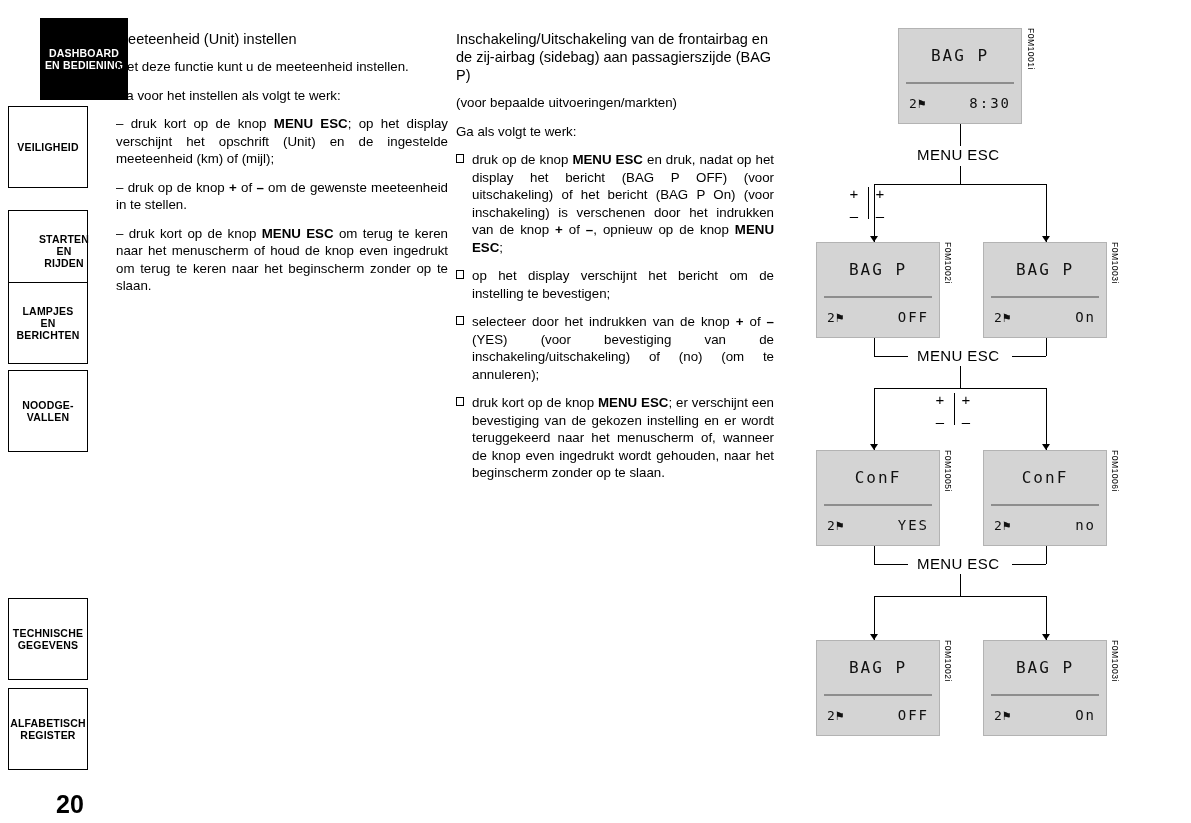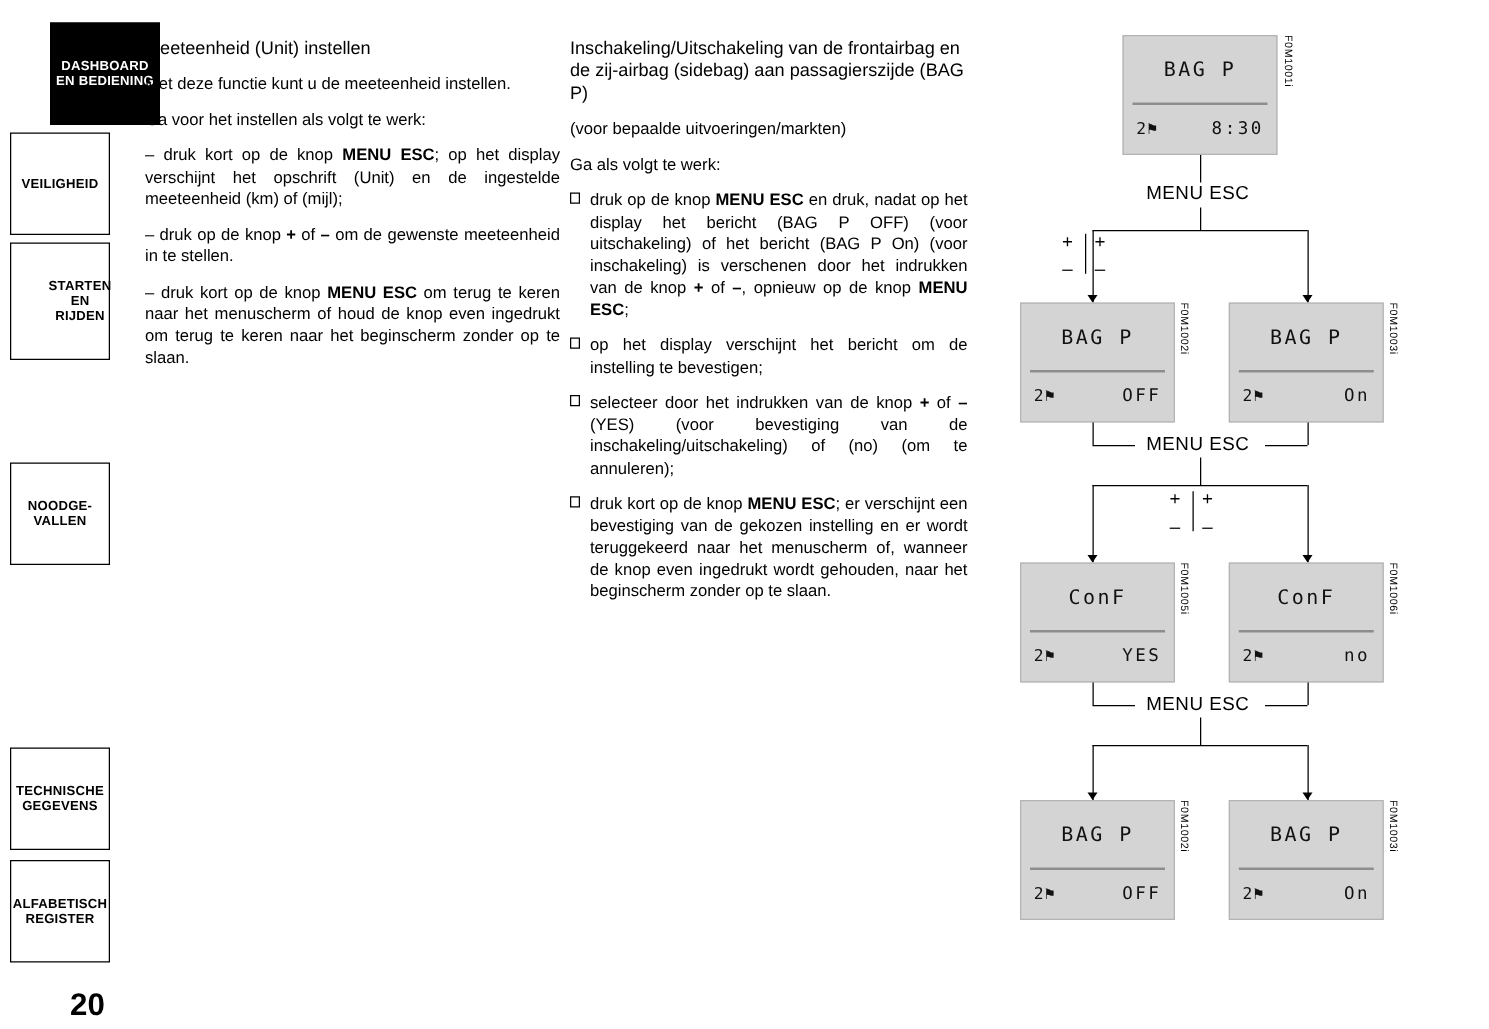--- a/index.html
+++ b/index.html
@@ -190,22 +190,25 @@
 </head>
 <body>
 
 <div class="side-tabs">
   <div class="tab active" style="top:18px;height:82px;margin-left:40px;">
     <span>DASHBOARD<br>EN BEDIENING</span>
   </div>
   <div class="tab" style="top:106px;height:82px;">
     <span>VEILIGHEID</span>
   </div>
-  <div class="tab" style="top:194px;height:94px;padding-left:32px;">
+  <div class="tab" style="top:210px;height:82px;padding-left:32px;">
     <span>STARTEN<br>EN RIJDEN</span>
+  </div>
+  <div class="tab" style="top:282px;height:82px;">
+    <span>LAMPJES<br>EN BERICHTEN</span>
   </div>
   <div class="tab" style="top:370px;height:82px;">
     <span>NOODGE-<br>VALLEN</span>
   </div>
   <div class="tab" style="top:598px;height:82px;">
     <span>TECHNISCHE<br>GEGEVENS</span>
   </div>
   <div class="tab" style="top:688px;height:82px;">
     <span>ALFABETISCH<br>REGISTER</span>
   </div>

